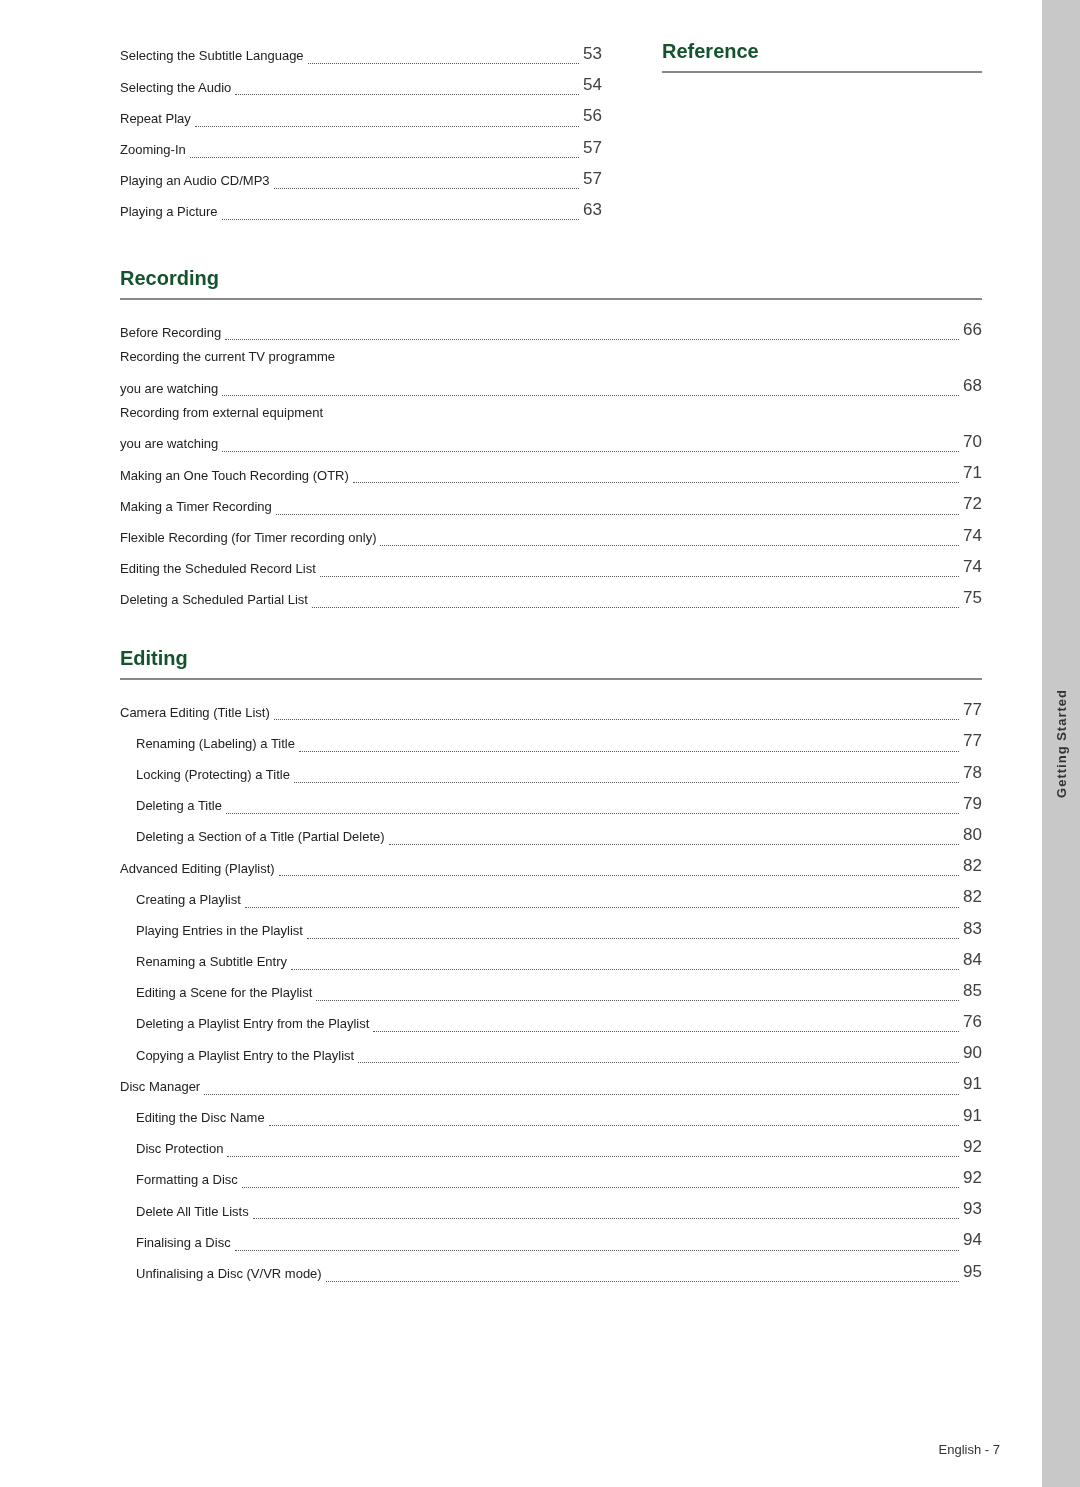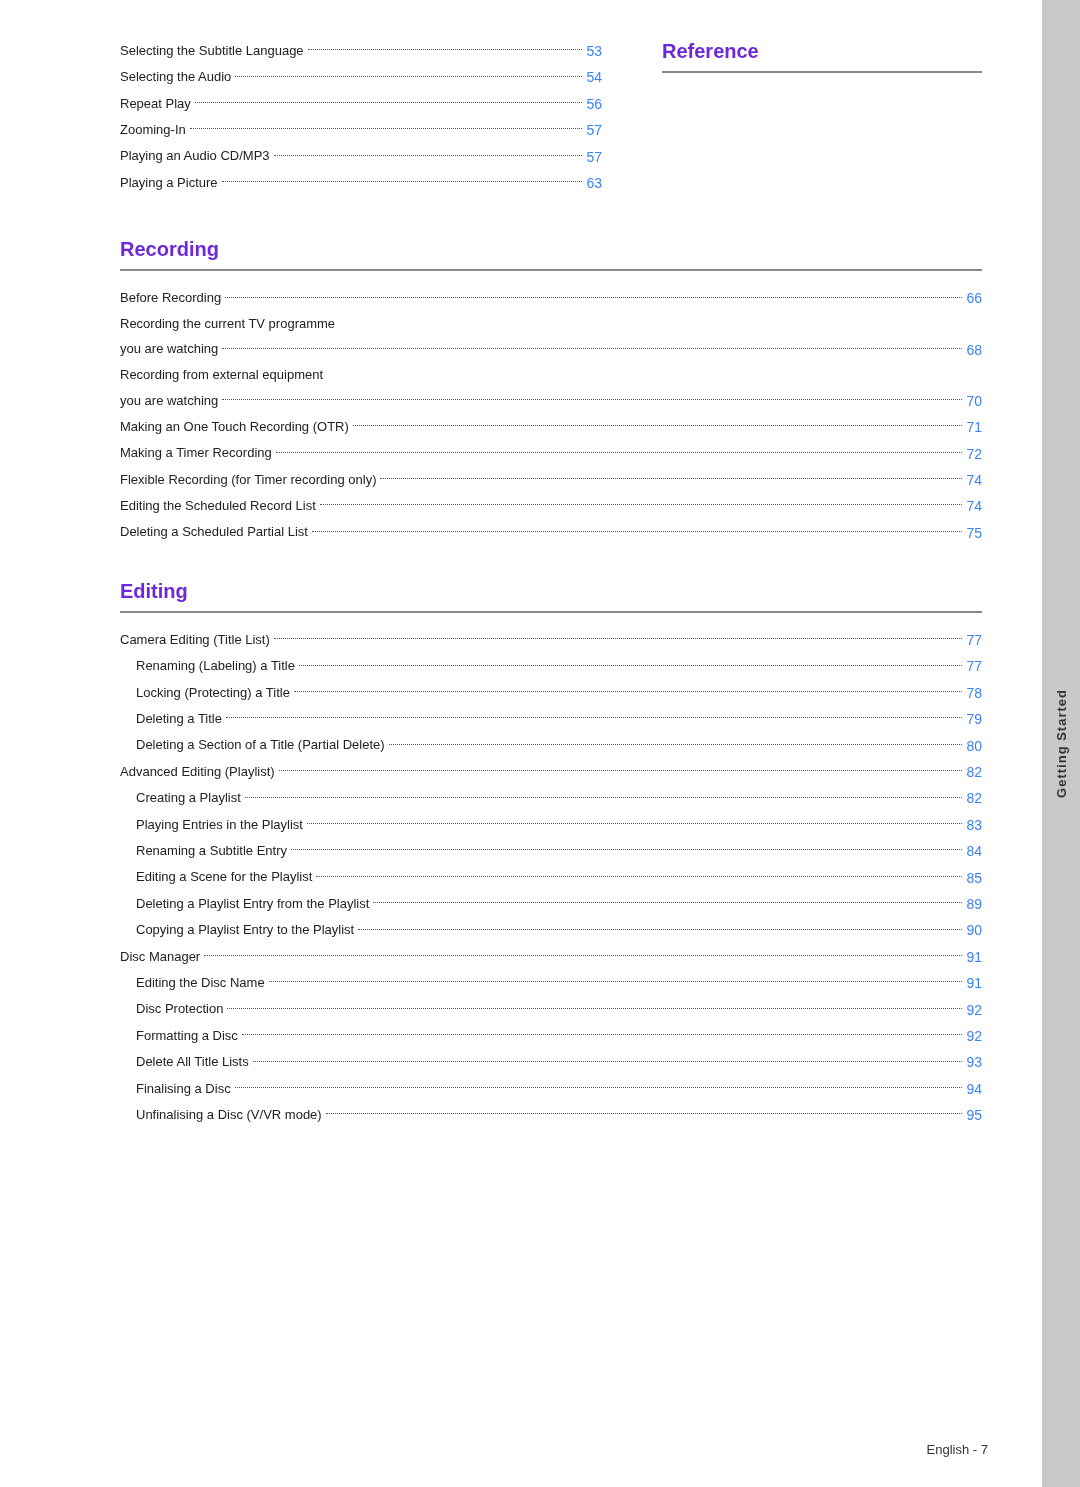--- a/index.html
+++ b/index.html
@@ -45,53 +45,53 @@
       white-space: nowrap;
     }
 
     
     .top-section {
       margin-bottom: 40px;
     }
 
     .toc-entry {
       display: flex;
-      align-items: center;
+      align-items: flex-end;
       margin-bottom: 4px;
       line-height: 1.6;
     }
 
     .toc-label {
       flex-shrink: 0;
       font-size: 13px;
       color: #222;
     }
 
     .toc-dots {
       flex: 1;
       border-bottom: 1px dotted #555;
       margin: 0 4px 3px 4px;
       min-width: 20px;
     }
 
     .toc-page {
       flex-shrink: 0;
-      font-size: 14px;
-      color: #3b82f6;
+      font-size: 17px;
+      color: #404040;
     }
 
     
     .section-block {
       margin-bottom: 36px;
     }
 
     .section-title {
       font-size: 20px;
       font-weight: bold;
-      color: #6d28d9;
+      color: #14532d;
       margin-bottom: 8px;
     }
 
     .section-divider {
       height: 2px;
       background: #888;
       margin-bottom: 16px;
     }
 
     
@@ -105,21 +105,21 @@
     }
 
     .col-right {
       flex: 0 0 320px;
     }
 
     
     .page-footer {
       position: absolute;
       bottom: 30px;
-      right: 92px;
+      right: 80px;
       font-size: 13px;
       color: #333;
     }
   </style>
 </head>
 <body>
 
 <div class="page-container">
   <div class="main-content">
 
@@ -271,21 +271,21 @@
           <span class="toc-page">84</span>
         </div>
           <div class="toc-entry">
           <span class="toc-label" style="padding-left:16px">Editing a Scene for the Playlist</span>
           <span class="toc-dots"></span>
           <span class="toc-page">85</span>
         </div>
           <div class="toc-entry">
           <span class="toc-label" style="padding-left:16px">Deleting a Playlist Entry from the Playlist</span>
           <span class="toc-dots"></span>
-          <span class="toc-page">89</span>
+          <span class="toc-page">76</span>
         </div>
           <div class="toc-entry">
           <span class="toc-label" style="padding-left:16px">Copying a Playlist Entry to the Playlist</span>
           <span class="toc-dots"></span>
           <span class="toc-page">90</span>
         </div>
           <div class="toc-entry">
           <span class="toc-label" style="padding-left:0px">Disc Manager</span>
           <span class="toc-dots"></span>
           <span class="toc-page">91</span>

